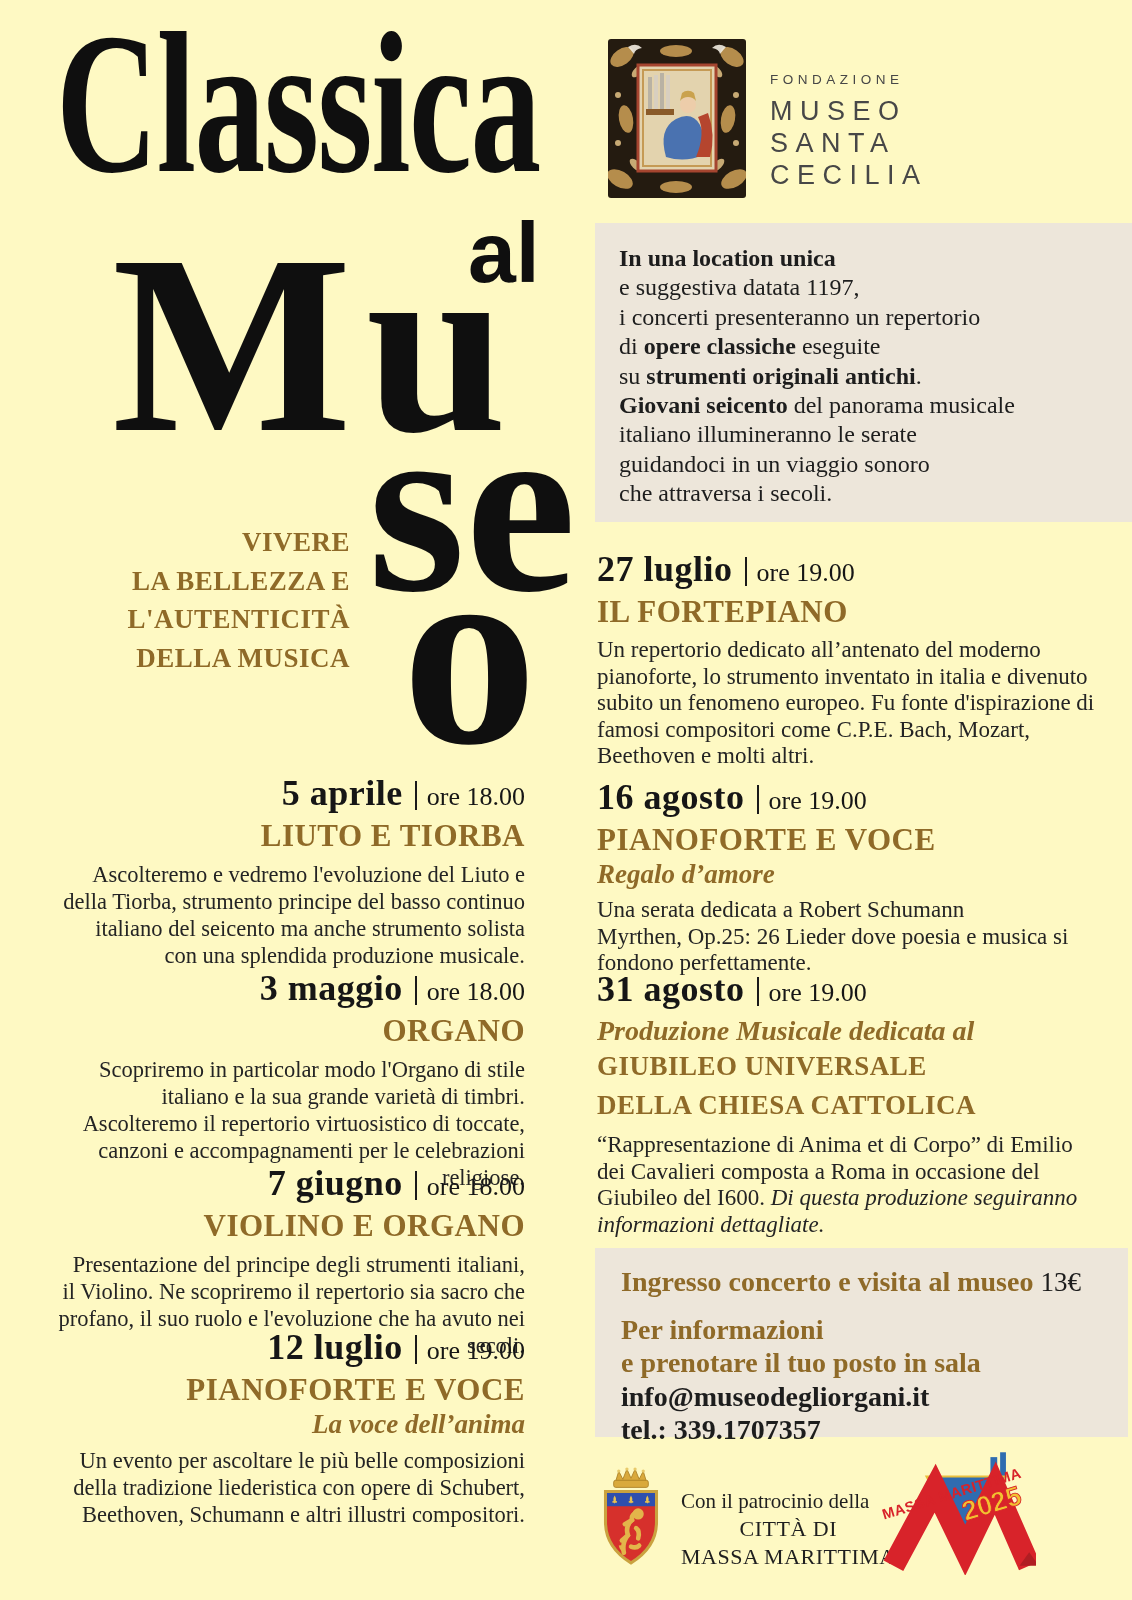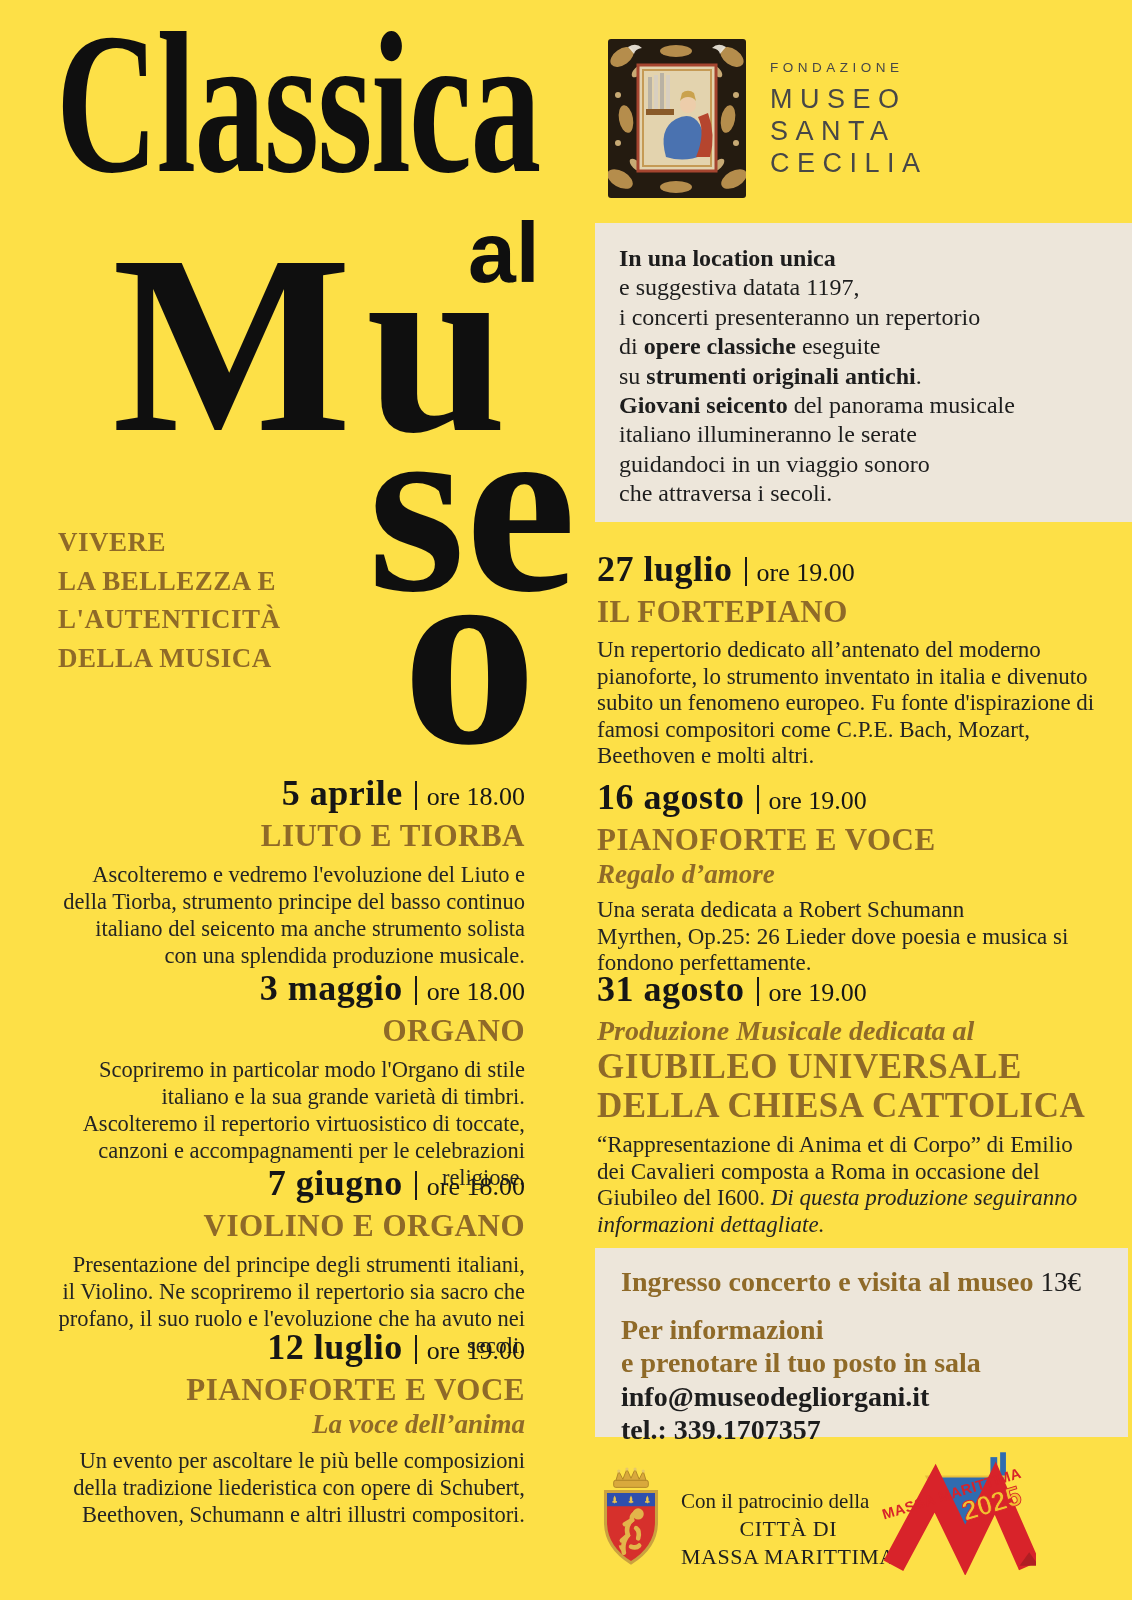--- a/index.html
+++ b/index.html
@@ -1,39 +1,39 @@
 <!DOCTYPE html>
 <html style="--accent: #8f6a28; --beige: #ede6da; --logo-red: #d8232a; --logo-blue: #2f6cb0; --logo-gold: #e9bf3c;"><head>
 <meta charset="utf-8">
 <style>
   html,body{margin:0;padding:0;background:#ffffff;}
   #poster{
     position:relative;width:1132px;height:1600px;margin:0 auto;
-    background:#fde047;overflow:hidden;
+    background:#fef9c3;overflow:hidden;
     font-family:"Liberation Serif",serif;color:#1d1d1d;
   }
   .abs{position:absolute;}
 
   
   .bigword{position:absolute;font-family:"Liberation Serif",serif;font-weight:bold;
            color:#0f0f0f;line-height:1;white-space:nowrap;}
   .t-classica{left:56px;top:2px;font-size:202px;letter-spacing:-2px;
               transform:scaleX(.70);transform-origin:0 0;}
   .t-al{left:468px;top:209px;font-family:"Liberation Sans",sans-serif;font-size:86px;text-align:right;}
   .t-mu{left:112px;top:218px;font-size:254px;letter-spacing:14px;}
   .t-se{left:368px;top:381px;font-size:250px;}
   .t-o{left:402px;top:516px;font-size:270px;}
 
   
-  .tagline{left:58px;top:523px;width:292px;
+  .tagline{left:58px;top:523px;width:292px;text-align:right;
            color:var(--accent,#8f6a28);font-weight:bold;font-size:27px;
            line-height:38.5px;letter-spacing:.5px;}
 
   
-  .org-logo{left:770px;top:60px;font-family:"Liberation Sans",sans-serif;color:#474747;}
+  .org-logo{left:770px;top:72px;font-family:"Liberation Sans",sans-serif;color:#474747;}
   .org-small{font-size:13.5px;letter-spacing:4.5px;margin-bottom:8px;}
   .org-big{font-size:27px;letter-spacing:7.5px;line-height:32px;font-weight:400;}
 
   
   .beige{background:var(--beige,#ede6da);}
   .intro-box{left:595px;top:223px;width:621px;height:299px;box-sizing:border-box;
              padding:21px 12px 0 24px;font-size:24px;line-height:29.4px;color:#1d1d1d;}
   .intro-box p{margin:0;}
   .contact-box{left:595px;top:1248px;width:533px;height:189px;box-sizing:border-box;
                padding:17px 0 0 26px;font-size:28px;line-height:33.5px;}
@@ -49,21 +49,21 @@
   .date-line{font-size:26px;color:#161616;line-height:40px;white-space:nowrap;}
   .date{font-size:36px;font-weight:bold;letter-spacing:.5px;}
   .sep{display:inline-block;width:2px;height:29px;background:#1a1a1a;
        margin:0 10px 0 12px;vertical-align:-5px;}
   .ev-title{font-size:31px;font-weight:bold;color:var(--accent,#8f6a28);
             letter-spacing:.5px;line-height:36px;margin-top:1px;}
   .ev-sub{font-size:27px;font-weight:bold;font-style:italic;
           color:var(--accent,#8f6a28);line-height:31px;margin-top:1px;}
   .pretitle{font-size:28px;font-weight:bold;font-style:italic;
             color:var(--accent,#8f6a28);line-height:33px;margin-top:1px;font-family:Liberation Serif, serif;}
-  .big-title{font-size:35px;font-weight:bold;color:var(--accent,#8f6a28);
+  .big-title{font-size:27px;font-weight:bold;color:var(--accent,#8f6a28);
              letter-spacing:.5px;line-height:39px;}
   .ev-body{font-size:22.5px;line-height:27px;color:#242424;margin-top:7px;}
   .evr .ev-body{font-size:23px;line-height:26.5px;}
   .ev-body p{margin:0;}
 
   
   .patronage{left:681px;top:1487px;font-size:21px;line-height:28px;color:#1f1f1f;}
   .patronage .caps{font-size:22px;letter-spacing:.5px;text-align:center;}
 </style>
 </head>

